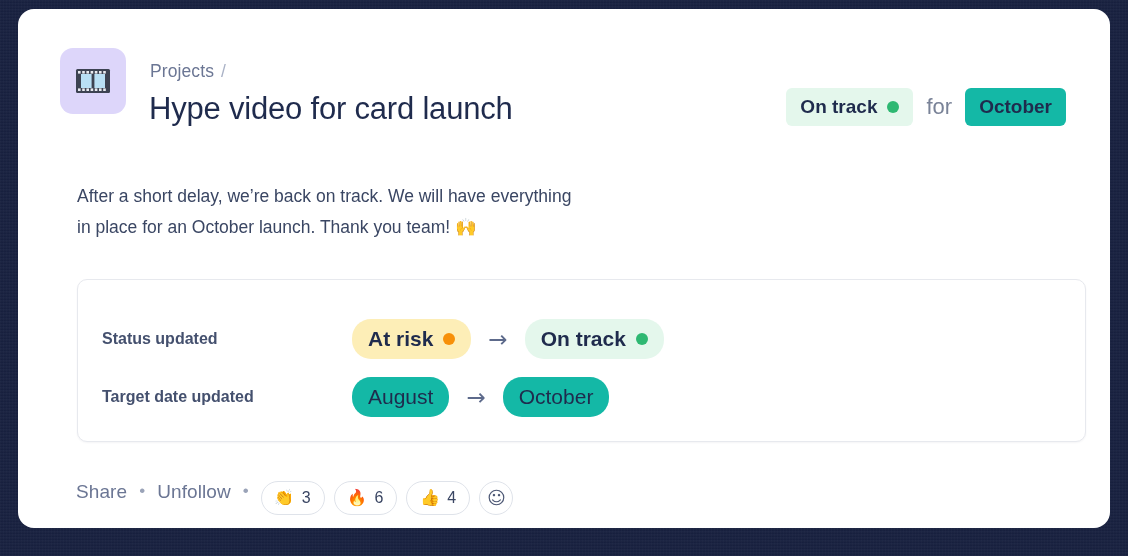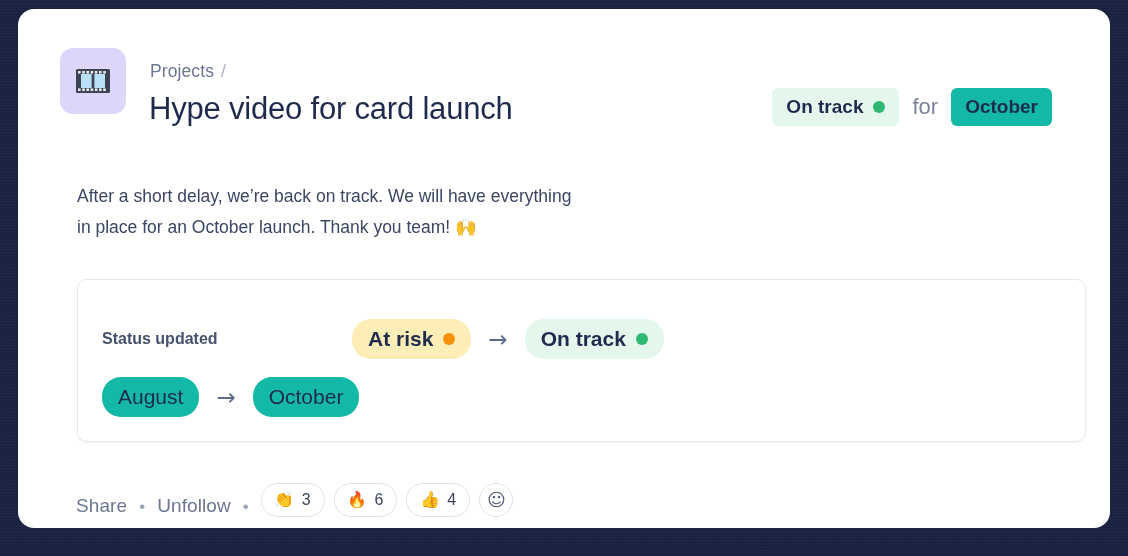--- a/index.html
+++ b/index.html
@@ -35,21 +35,21 @@
     border-radius: 16px;
     box-sizing: border-box;
     overflow: hidden;
   }
 
   
   .header {
     position: absolute;
     left: 42px;
     top: 39px;
-    right: 38px;
+    right: 24px;
     height: 90px;
   }
   .proj-icon {
     position: absolute;
     left: 0;
     top: 0;
     width: 66px;
     height: 66px;
     border-radius: 13px;
     background: #ddd6fa;
@@ -191,21 +191,21 @@
     padding: 0 17px;
     line-height: 1;
   }
 
   
   .footer {
     position: absolute;
     left: 58px;
     top: 472px;
     display: flex;
-    align-items: flex-end;
+    align-items: flex-start;
     height: 36px;
   }
   .foot-link {
     font-size: 19px;
     color: #6b7694;
     letter-spacing: 0.1px;
   }
   .foot-sep {
     font-size: 17px;
     color: #9aa3b8;
@@ -309,20 +309,21 @@
         <span class="dot dot-orange"></span>
       </span>
       <span class="arrow">→</span>
       <span class="pill pill-green row-pill">
         <span>On track</span>
         <span class="dot dot-green"></span>
       </span>
     </div>
 
     <div class="row row-2">
+      <div class="row-label">Target date updated</div>
       <span class="pill pill-grey row-pill sm">
         <span>August</span>
       </span>
       <span class="arrow">→</span>
       <span class="pill pill-grey row-pill sm">
         <span>October</span>
       </span>
     </div>
   </div>
 

